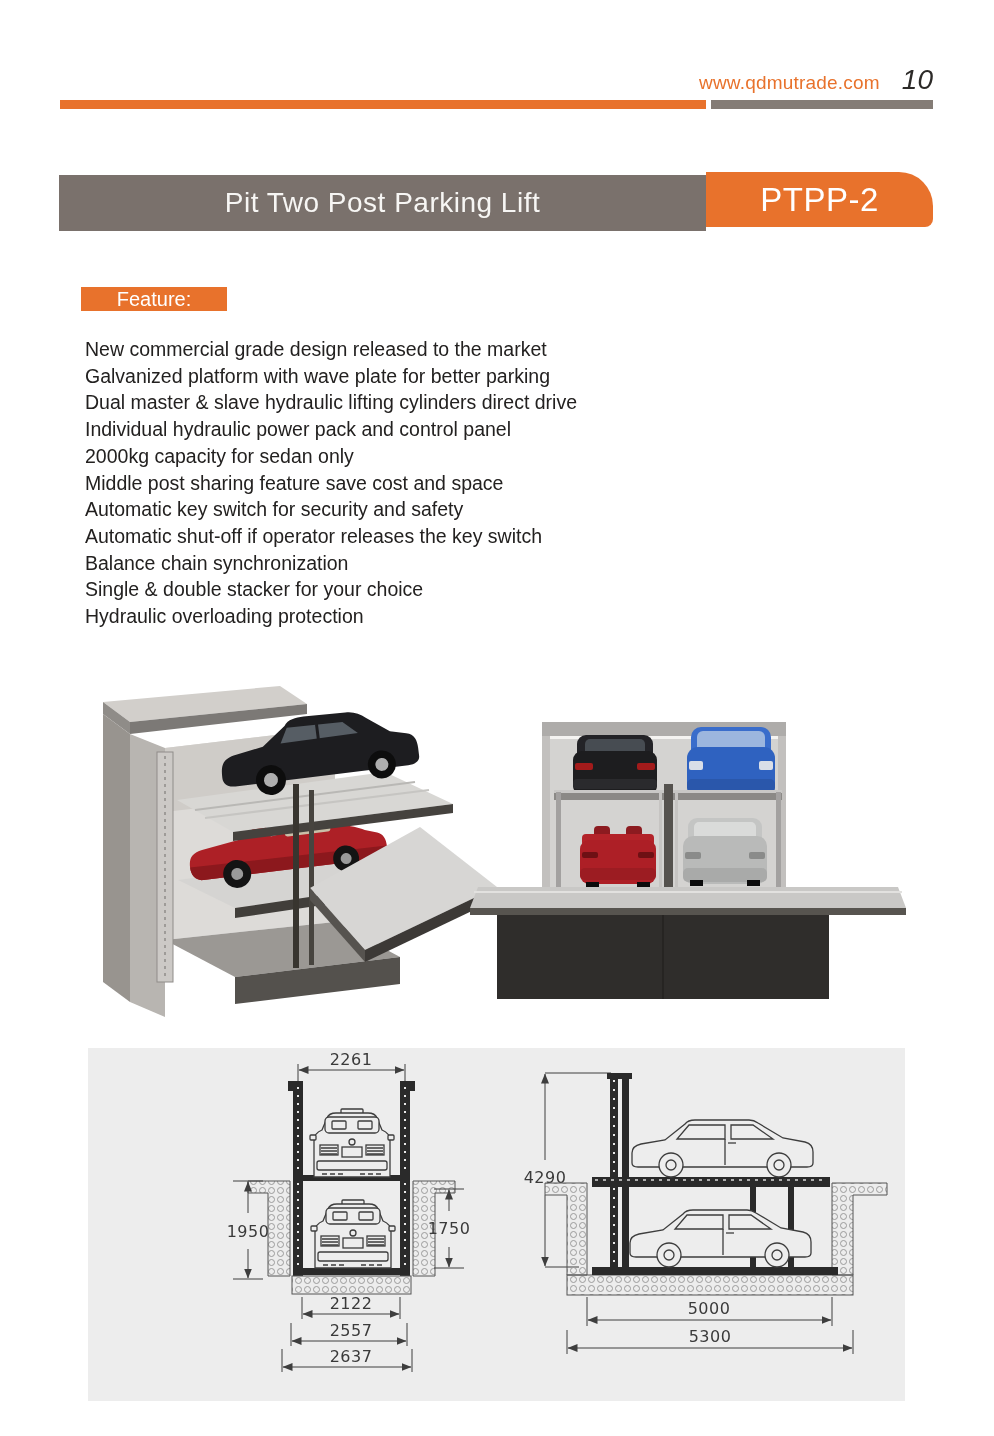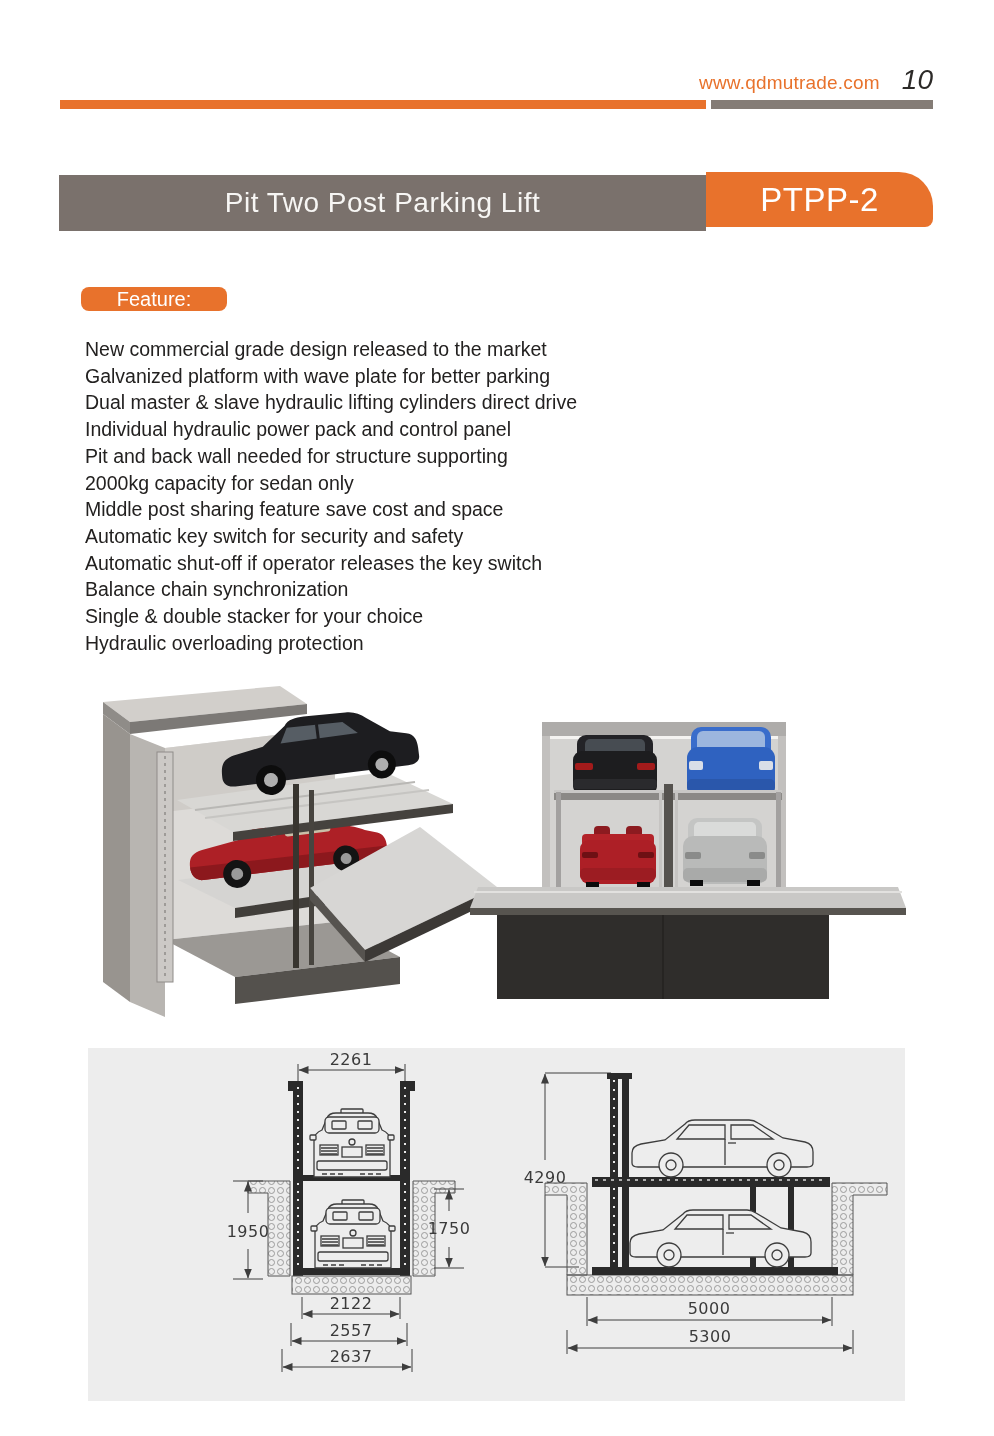--- a/index.html
+++ b/index.html
@@ -22,21 +22,21 @@
   
   .title-bar{position:absolute;top:175px;left:59px;width:647px;height:56px;background:var(--bar-gray);
     display:flex;align-items:center;justify-content:center;}
   .title-bar span{color:#f7f6f4;font-size:28px;letter-spacing:.5px;}
   .model-badge{position:absolute;top:172px;left:706px;width:227px;height:55px;background:var(--accent);
     border-radius:0 34px 8px 0;display:flex;align-items:center;justify-content:center;}
   .model-badge span{color:#ffffff;font-size:33px;letter-spacing:.5px;}
 
   
   .feature-label{position:absolute;top:287px;left:81px;width:146px;height:24px;background:var(--accent);
-    color:#fff;font-size:20px;display:flex;align-items:center;justify-content:center;border-radius:8px;}
+    color:#fff;font-size:20px;display:flex;align-items:center;justify-content:center;}
   .feature-list{position:absolute;top:336px;left:85px;margin:0;padding:0;list-style:none;
     font-size:19.5px;line-height:26.7px;color:var(--text-dark);}
 
   
   .render-left{position:absolute;top:672px;left:85px;}
   .render-right{position:absolute;top:688px;left:468px;}
 
   
   .panel{position:absolute;top:1048px;left:88px;width:817px;height:353px;background:var(--panel-bg);}
   .drawing-front{position:absolute;top:3px;left:107px;}
@@ -62,21 +62,20 @@
   <div class="model-badge">
     <span>PTPP-2</span>
   </div>
 
   <div class="feature-label">Feature:</div>
   <ul class="feature-list">
     <li>New commercial grade design released to the market</li>
     <li>Galvanized platform with wave plate for better parking</li>
     <li>Dual master &amp; slave hydraulic lifting cylinders direct drive</li>
     <li>Individual hydraulic power pack and control panel</li>
-    <li>Pit and back wall needed for structure supporting</li>
     <li>2000kg capacity for sedan only</li>
     <li>Middle post sharing feature save cost and space</li>
     <li>Automatic key switch for security and safety</li>
     <li>Automatic shut-off if operator releases the key switch</li>
     <li>Balance chain synchronization</li>
     <li>Single &amp; double stacker for your choice</li>
     <li>Hydraulic overloading protection</li>
   </ul>
 
   <svg class="render-left" width="415" height="345" viewBox="0 0 415 345">

